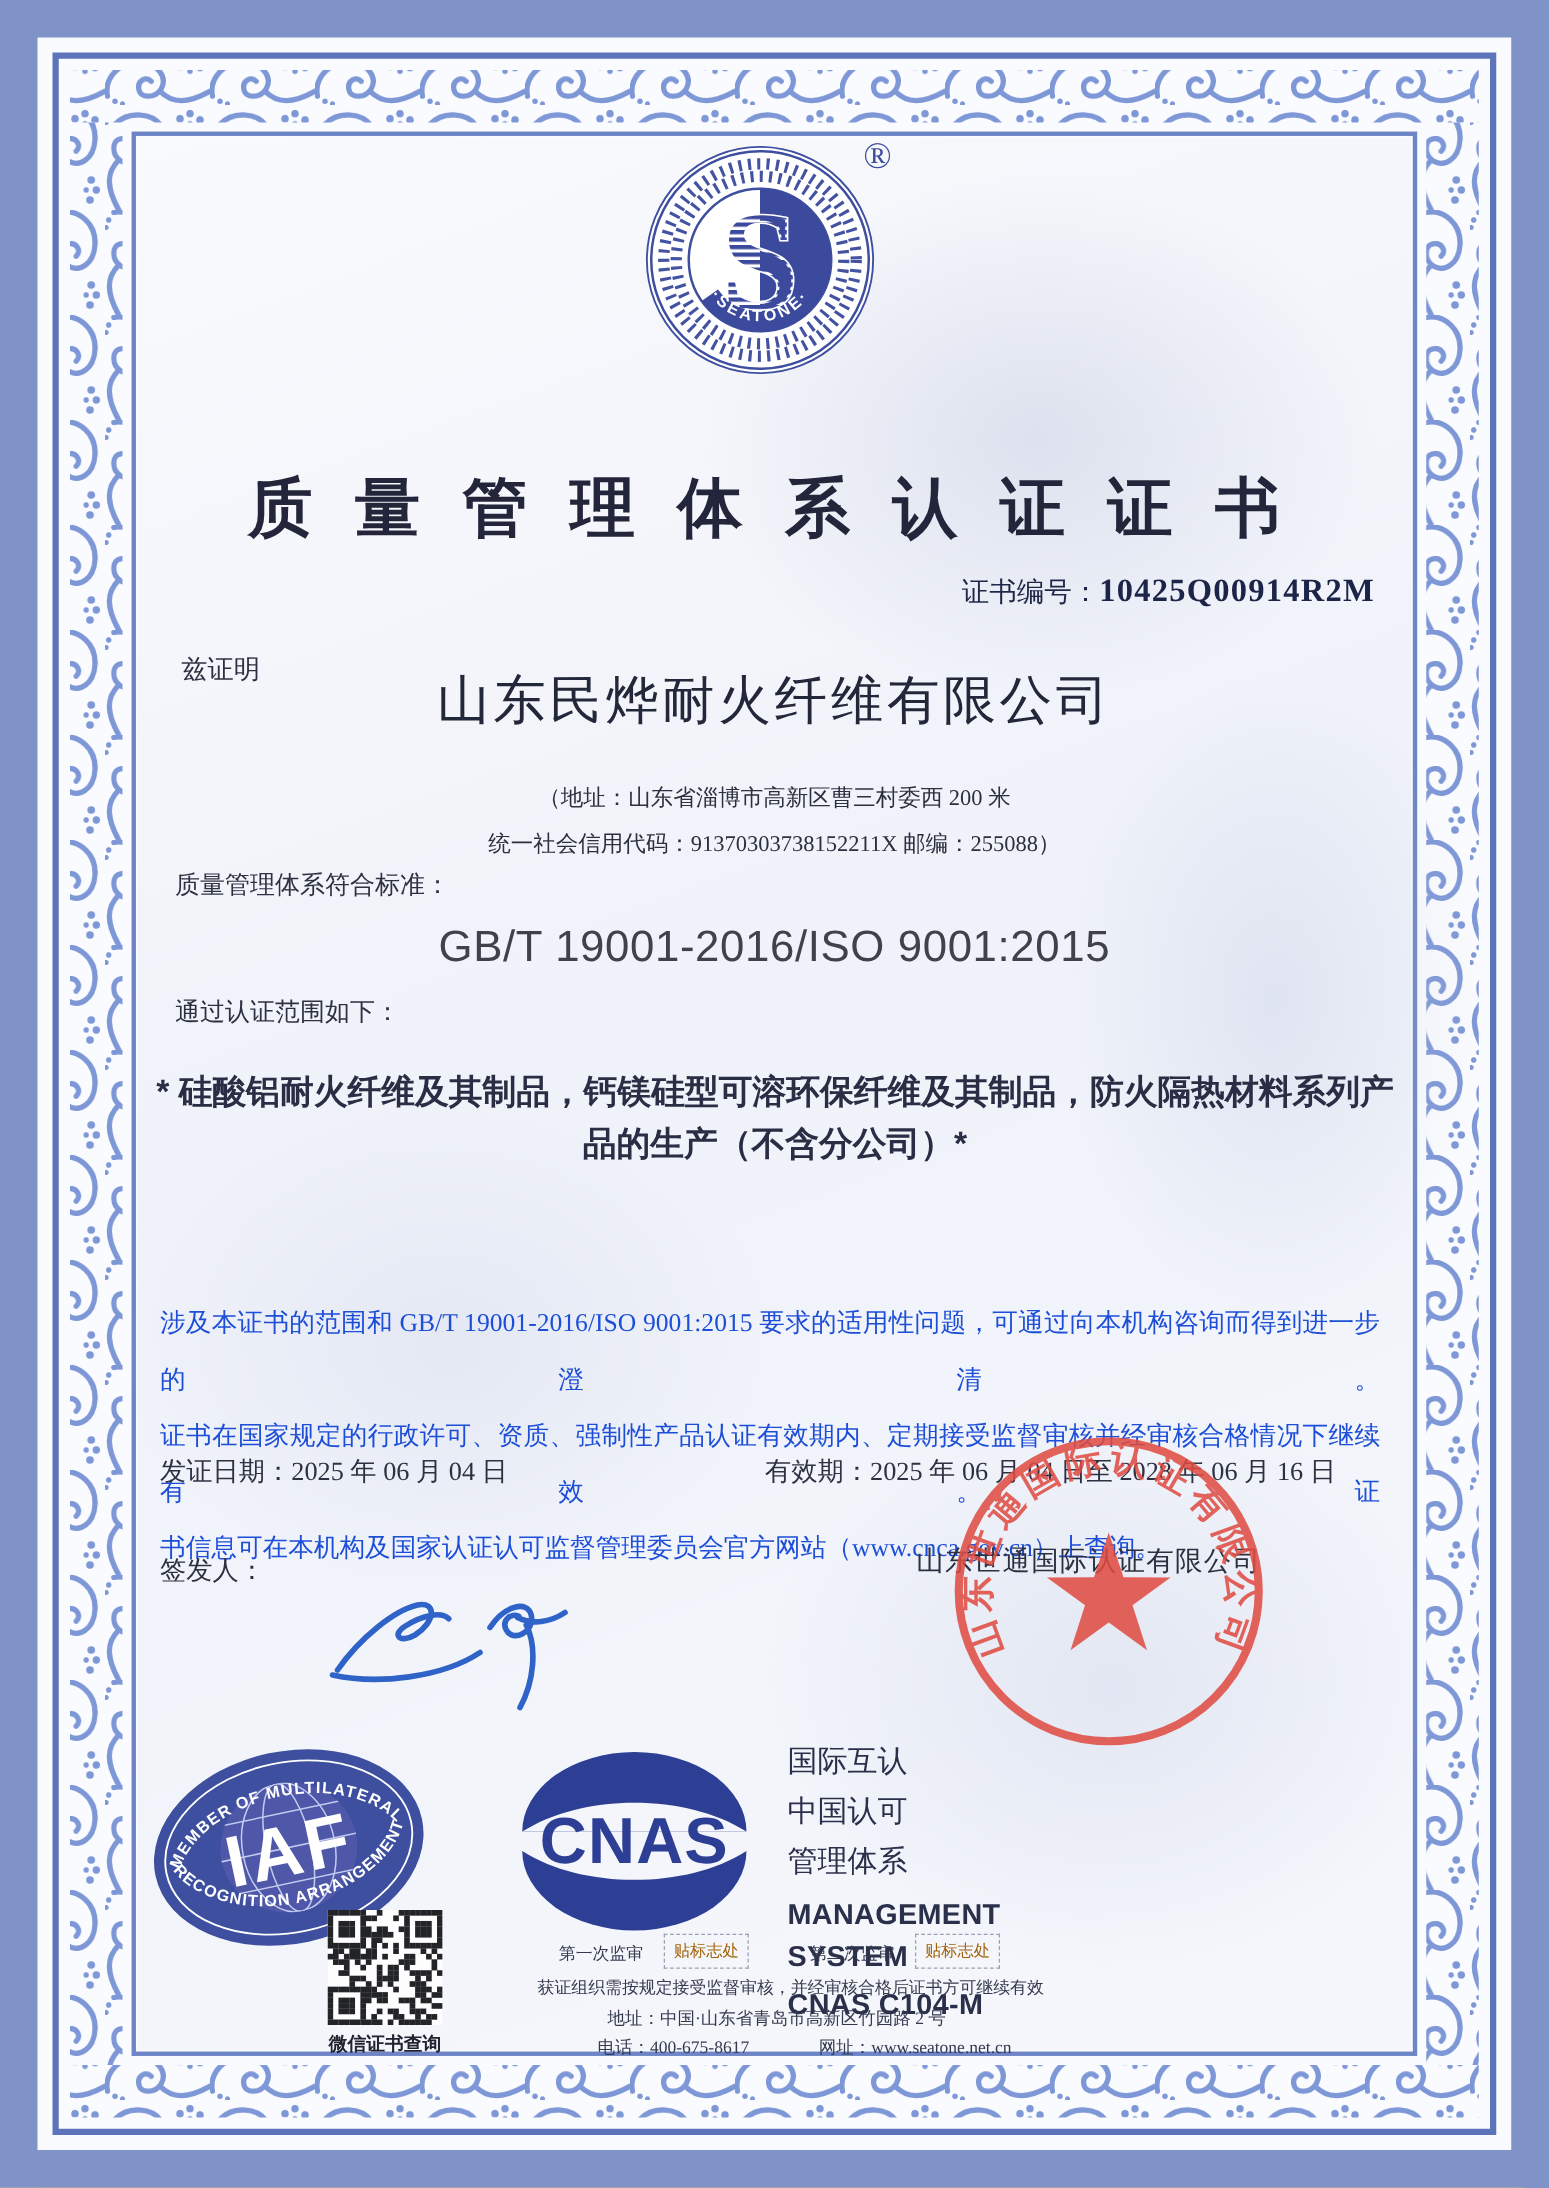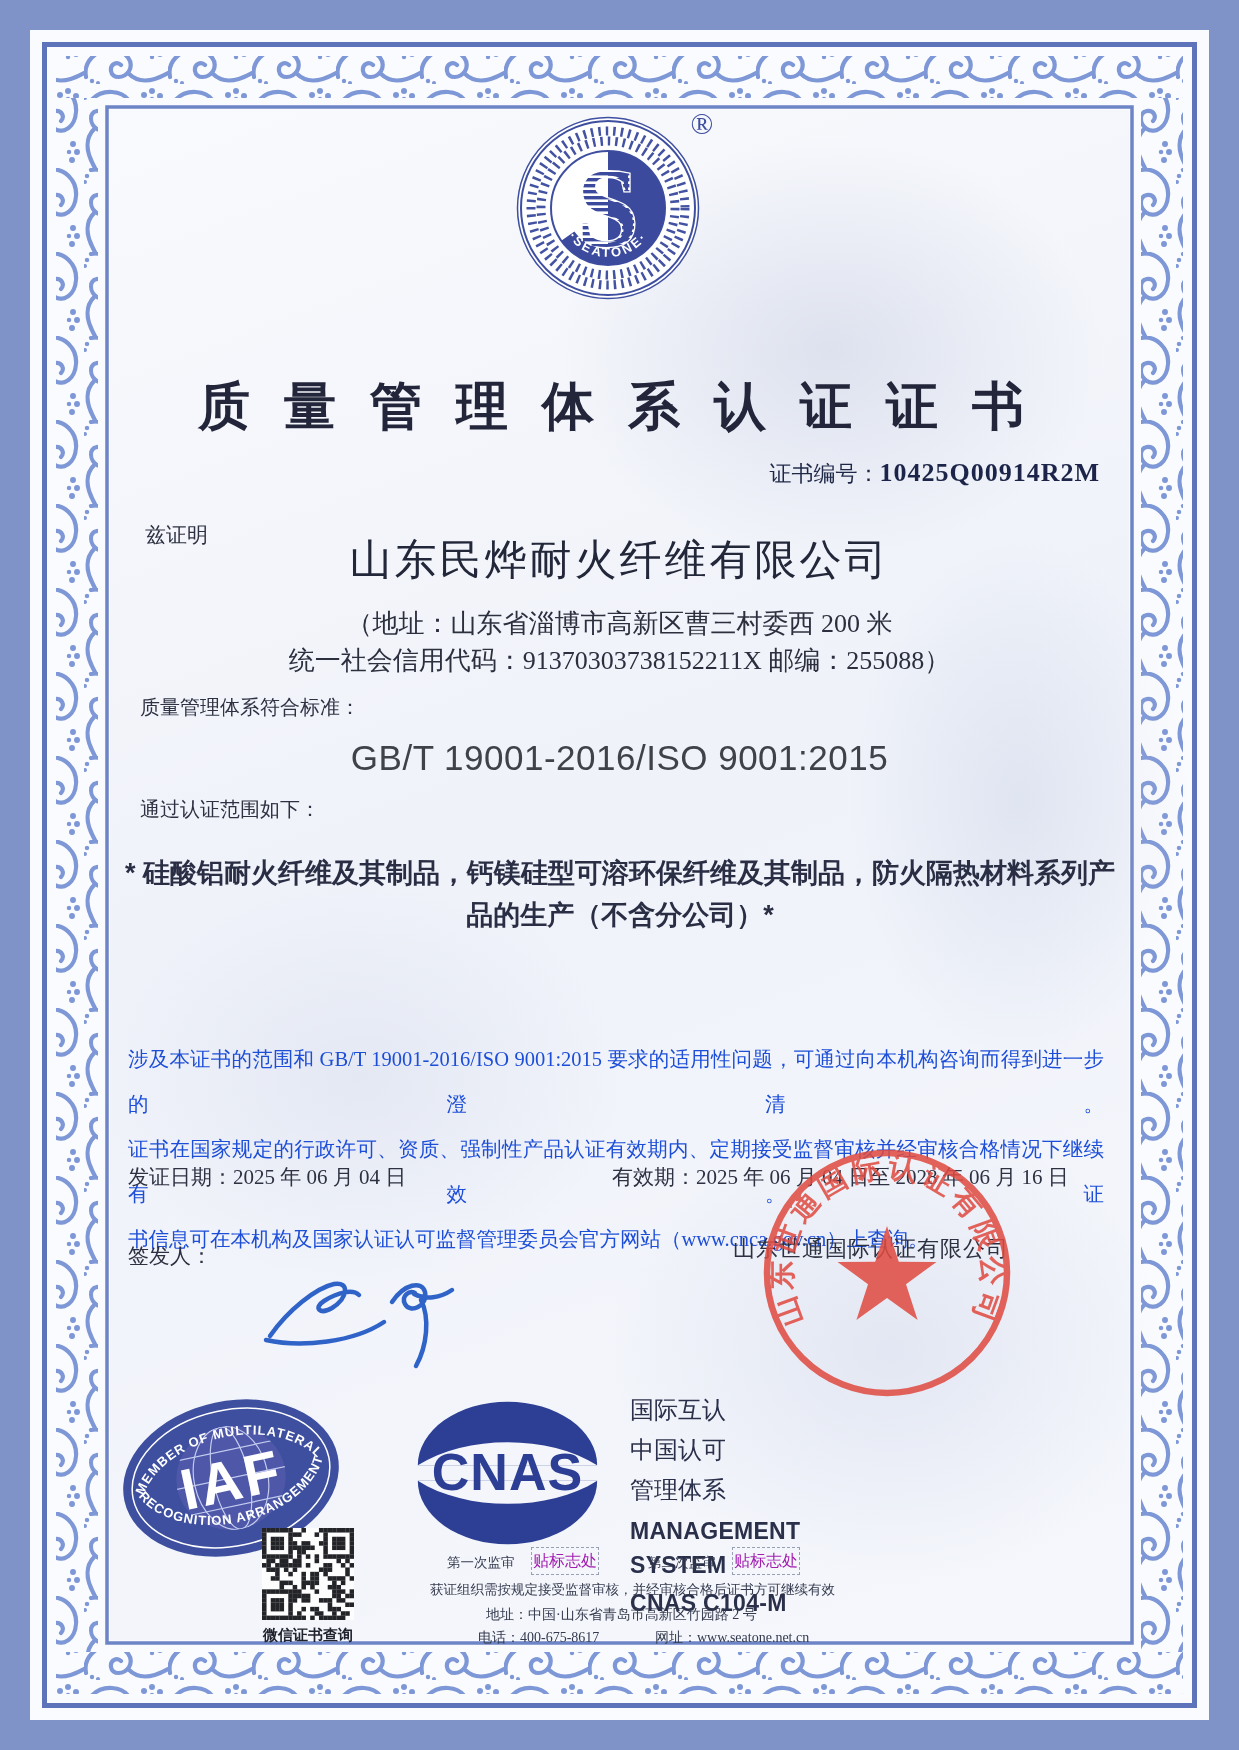--- a/index.html
+++ b/index.html
@@ -14,21 +14,21 @@
   .b2{left:100px;top:880px;width:520px;height:400px;background:radial-gradient(closest-side,rgba(206,212,232,.35),rgba(206,212,232,0));}
   .b3{left:610px;top:1120px;width:560px;height:460px;background:radial-gradient(closest-side,rgba(202,209,230,.4),rgba(202,209,230,0));}
   .b4{left:850px;top:540px;width:340px;height:520px;background:radial-gradient(closest-side,rgba(188,198,224,.32),rgba(188,198,224,0));}
   .layer{position:absolute;left:0;top:0;width:1239px;height:1750px;z-index:4;}
   .centered{position:absolute;left:110px;width:1019px;text-align:center;}
   .title{top:372px;font-size:52px;font-weight:bold;color:#23263a;letter-spacing:34px;text-indent:17px;}
   .certno{position:absolute;top:458px;right:139px;font-size:22px;color:#1f2747;}
   .certno b{font-size:26px;font-weight:bold;letter-spacing:1px;color:#1c2549;}
   .intro{position:absolute;left:145px;top:521px;font-size:21px;}
   .company{top:532px;font-size:42px;color:#23273a;letter-spacing:3px;font-weight:500;}
-  .addr{font-size:26px;color:#2c2f3e;}
+  .addr{font-size:18px;color:#2c2f3e;margin-top:20px;}
   .a1{top:606px;} .a2{top:643px;}
   .label{position:absolute;left:140px;font-size:20px;color:#2e3142;}
   .stdlab{top:694px;} .scopelab{top:796px;}
   .stdval{top:738px;font-size:35px;font-family:"Liberation Sans","DejaVu Sans",sans-serif;color:#404249;letter-spacing:.5px;}
   .scope{position:absolute;left:120px;top:853px;width:1000px;text-align:center;
          font-family:"Liberation Sans","DejaVu Sans",sans-serif;font-weight:bold;
          font-size:27px;line-height:1.55;color:#2a2e44;}
   .notes{position:absolute;left:128px;top:1037px;width:976px;font-size:20.5px;line-height:45px;color:#1d4ed8;}
   .jline{text-align:justify;text-align-last:justify;}
   .dates{font-size:21px;color:#2e3142;}
@@ -36,21 +36,21 @@
   .d2{position:absolute;left:612px;top:1163px;}
   .signer{position:absolute;left:128px;top:1242px;font-size:21px;}
   .issuer{position:absolute;left:733px;top:1234px;font-size:22px;color:#2c3040;letter-spacing:1px;}
   .seal{position:absolute;left:752px;top:1138px;opacity:.86;}
   .accr{position:absolute;left:630px;top:1390px;width:260px;color:#2a2f4a;}
   .accr .cn{font-size:24px;line-height:40px;}
   .accr .en{font-family:"Liberation Sans","DejaVu Sans",sans-serif;font-weight:bold;font-size:23px;line-height:34px;margin-top:4px;letter-spacing:.3px;}
   .qrcap{position:absolute;left:252px;top:1626px;width:112px;text-align:center;font-size:15px;font-weight:600;
          font-family:"Liberation Sans","DejaVu Sans",sans-serif;color:#20232e;}
   .ft{font-size:13.5px;color:#343a4e;position:absolute;text-align:center;}
-  .sticker{position:absolute;width:66px;height:26px;border:1.5px dashed #9aa0b4;text-align:center;line-height:26px;font-size:16px;color:#a21caf;}
+  .sticker{position:absolute;width:66px;height:26px;border:1.5px dashed #9aa0b4;text-align:center;line-height:26px;font-size:13px;color:#a16207;}
   .ftnote{left:430px;top:1581px;}
   .ftaddr{left:486px;top:1606px;font-size:14px;}
   .ftrow{top:1629px;font-size:14px;}
 </style>
 </head>
 <body>
 
 <div class="page">
 
   <svg class="frame-svg" width="1239" height="1750" aria-hidden="true">

